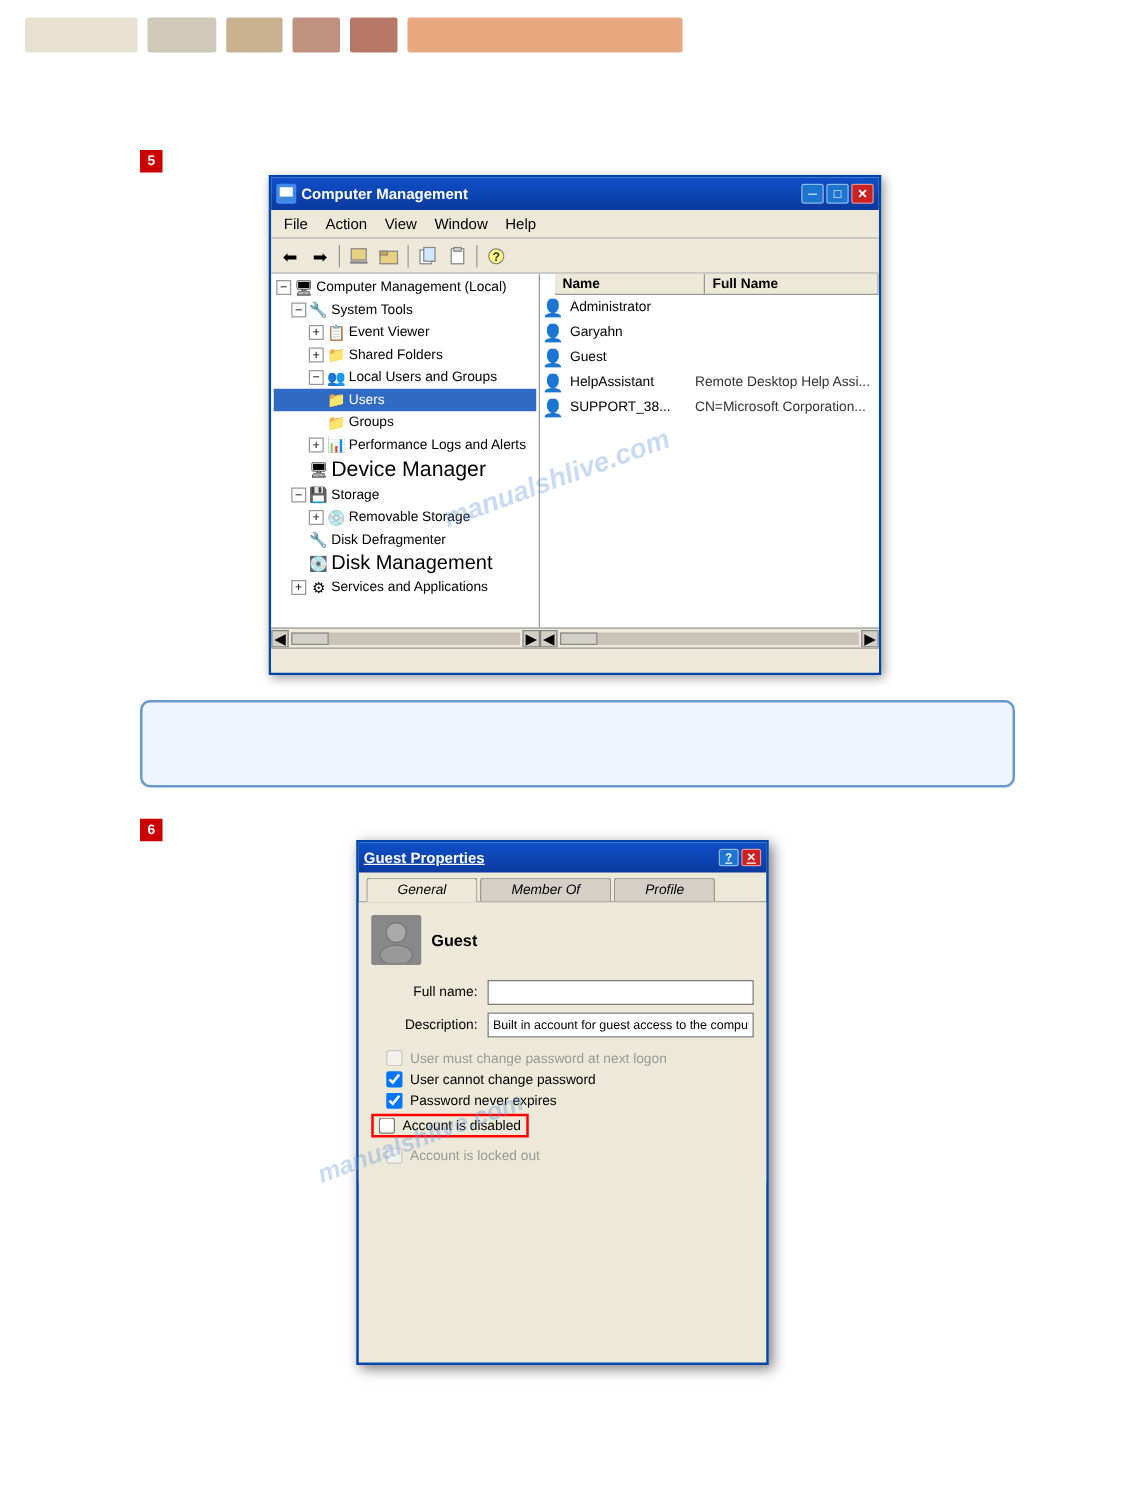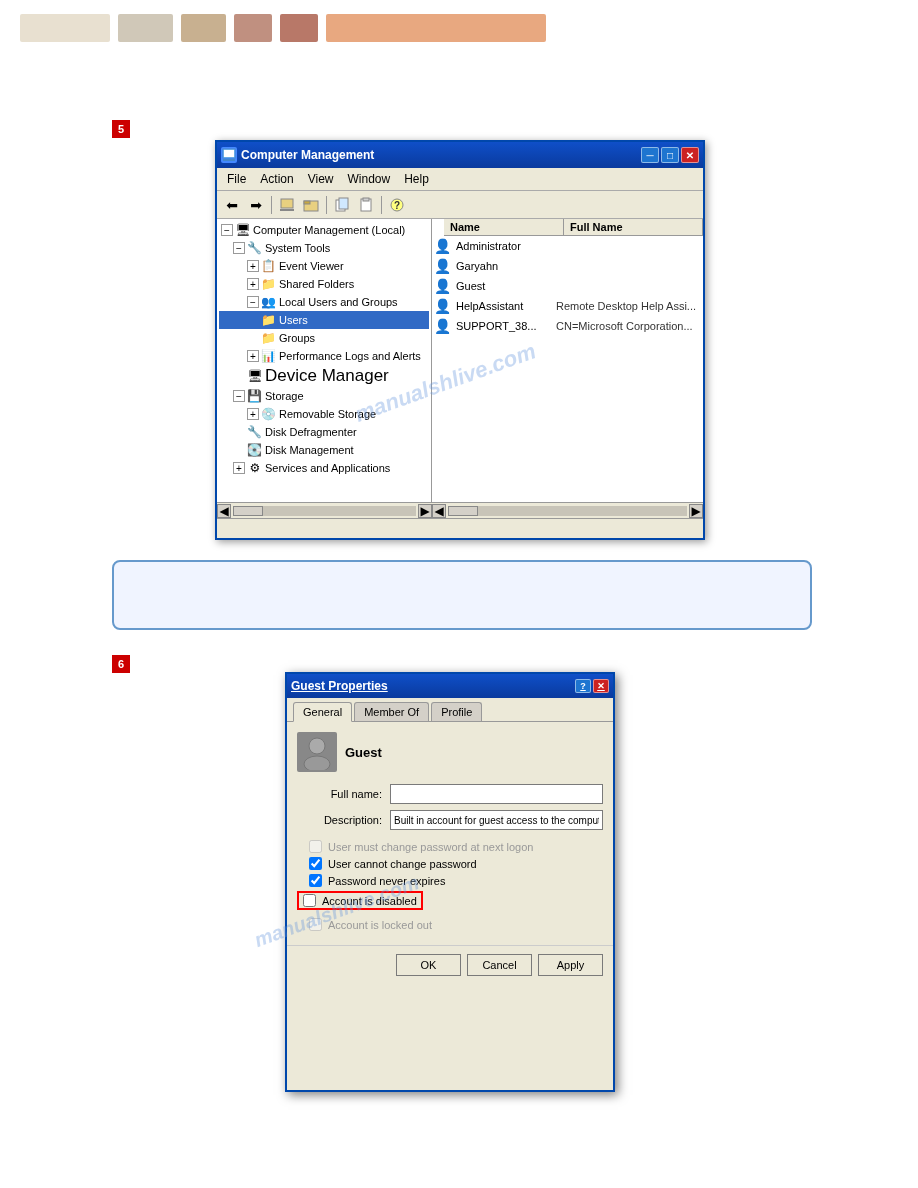--- a/index.html
+++ b/index.html
@@ -310,27 +310,28 @@
     .dialog-btn-close { background: #cc2222; color: white; }
 
     
     .tabs-bar {
       display: flex;
       padding: 4px 6px 0;
       gap: 2px;
       border-bottom: 1px solid #999;
     }
     .tab {
-      padding: 3px 9px;
+      padding: 3px 24px;
       background: #d4d0c8;
       border: 1px solid #999;
       border-bottom: none;
       font-size: 11px;
       cursor: pointer;
       border-radius: 3px 3px 0 0;
+      font-style: italic;
     }
     .tab.active {
       background: #ece9d8;
       border-bottom: 1px solid #ece9d8;
       margin-bottom: -1px;
     }
 
     
     .dialog-body {
       padding: 10px;
@@ -576,21 +577,21 @@
         <span style="font-size:11px;">Removable Storage</span>
       </div>
 
       <div class="tree-item" style="padding-left:28px;">
         <span class="tree-icon">🔧</span>
         <span style="font-size:11px;">Disk Defragmenter</span>
       </div>
 
       <div class="tree-item" style="padding-left:28px;">
         <span class="tree-icon">💽</span>
-        <span style="font-size:11px;">Disk Management</span>
+        <span style="font-size:16px;">Disk Management</span>
       </div>
 
       <div class="tree-item" style="padding-left:14px;">
         <span class="expand-icon">+</span>
         <span class="tree-icon">⚙</span>
         <span style="font-size:11px;">Services and Applications</span>
       </div>
     </div>
 
     <div class="list-panel">
@@ -723,22 +724,17 @@
         <span>Account is disabled</span>
       </div>
 
       <div class="checkbox-row disabled" style="margin-top:4px;">
         <input type="checkbox" disabled="" style="">
         <span>Account is locked out</span>
       </div>
     </div>
   </div>
 
-  <div class="dialog-footer">
-    <button class="dialog-footer-btn">OK</button>
-    <button class="dialog-footer-btn">Cancel</button>
-    <button class="dialog-footer-btn">Apply</button>
-  </div>
 </div>
 
 <div class="watermark" style="left:250px; top:900px; font-size:20px;">
   <span>manualshlive.com</span>
 </div>
 
 </body></html>

